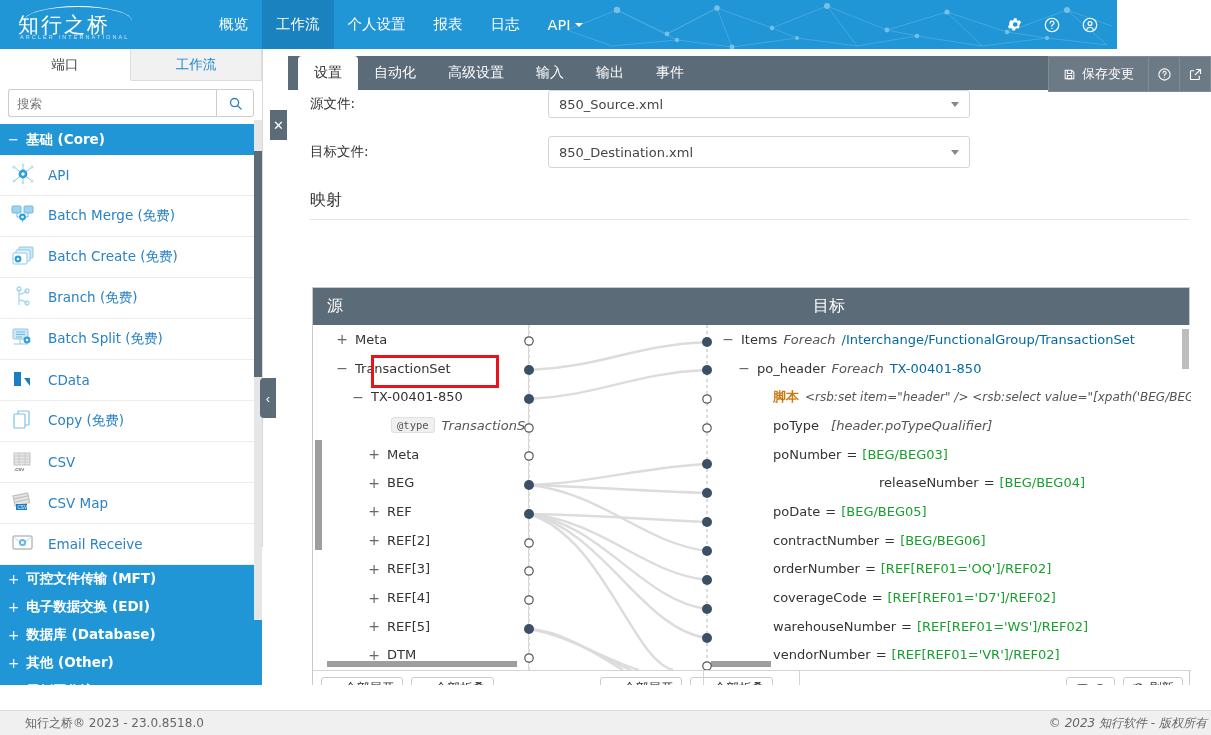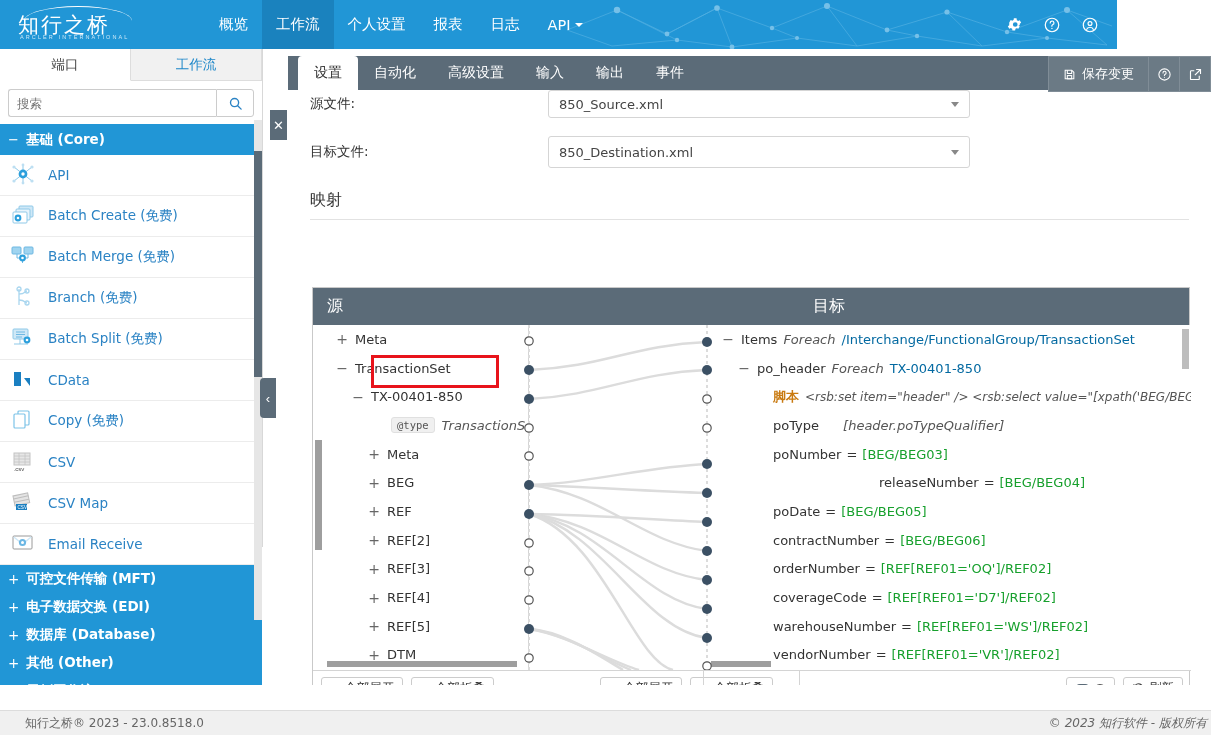--- a/index.html
+++ b/index.html
@@ -362,41 +362,41 @@
               </g>
               <circle cx="13" cy="11" r="4.4" fill="#2b9fdc"></circle>
               <circle cx="13" cy="11" r="1.7" fill="#fff"></circle>
             </svg>
         </span>
         <span>API</span>
       </div>
       <div class="side-item">
         <span class="ico">
           <svg width="26" height="22" viewBox="0 0 26 22">
-              <rect x="9" y="2" width="14" height="11" rx="1" fill="#cfe8f7" stroke="#8fc9e8"></rect>
-              <rect x="6" y="5" width="14" height="11" rx="1" fill="#e8f4fc" stroke="#8fc9e8"></rect>
-              <rect x="3" y="8" width="14" height="11" rx="1" fill="#fff" stroke="#8fc9e8"></rect>
-              <circle cx="8" cy="14" r="3.4" fill="#2b9fdc"></circle>
-              <circle cx="8" cy="14" r="1.3" fill="#fff"></circle>
-            </svg>
-        </span>
-        <span>Batch Create (免费)</span>
-      </div>
-      <div class="side-item">
-        <span class="ico">
-          <svg width="26" height="22" viewBox="0 0 26 22">
               <rect x="2" y="2" width="9" height="7" rx="1" fill="#9fd4f0" stroke="#6fb8e2"></rect>
               <rect x="14" y="2" width="9" height="7" rx="1" fill="#9fd4f0" stroke="#6fb8e2"></rect>
               <path d="M7 9 L7 13 L18 13 L18 9" stroke="#6fb8e2" fill="none"></path>
               <path d="M12.5 13 L12.5 18" stroke="#6fb8e2"></path>
               <circle cx="12.5" cy="13" r="3.4" fill="#2b9fdc"></circle>
               <circle cx="12.5" cy="13" r="1.3" fill="#fff"></circle>
             </svg>
         </span>
         <span>Batch Merge (免费)</span>
+      </div>
+      <div class="side-item">
+        <span class="ico">
+          <svg width="26" height="22" viewBox="0 0 26 22">
+              <rect x="9" y="2" width="14" height="11" rx="1" fill="#cfe8f7" stroke="#8fc9e8"></rect>
+              <rect x="6" y="5" width="14" height="11" rx="1" fill="#e8f4fc" stroke="#8fc9e8"></rect>
+              <rect x="3" y="8" width="14" height="11" rx="1" fill="#fff" stroke="#8fc9e8"></rect>
+              <circle cx="8" cy="14" r="3.4" fill="#2b9fdc"></circle>
+              <circle cx="8" cy="14" r="1.3" fill="#fff"></circle>
+            </svg>
+        </span>
+        <span>Batch Create (免费)</span>
       </div>
       <div class="side-item">
         <span class="ico">
           <svg width="26" height="22" viewBox="0 0 26 22" fill="none" stroke="#a9d6ef" stroke-width="1.3">
               <path d="M9 3 L9 19"></path>
               <path d="M9 8 C15 8 15 5 17 5"></path>
               <path d="M9 14 C15 14 15 17 17 17"></path>
               <circle cx="9" cy="3" r="2"></circle>
               <circle cx="17" cy="5" r="2"></circle>
               <circle cx="17" cy="17" r="2"></circle>
@@ -640,21 +640,21 @@
             <span>po_header</span>
             <span class="ital" style="margin:0 6px;">Foreach</span>
             <span class="green">TX-00401-850</span>
           </div>
           <div class="tree-row" style="padding-left:66px;justify-content:space-between;">
             <span class="script-label">脚本</span>
             <span class="script-text">&lt;rsb:set item="header" /&gt; &lt;rsb:select value="[xpath('BEG/BEG02') | de</span>
           </div>
           <div class="tree-row" style="padding-left:66px;">
             <span>poType</span>
-            <span class="ital" style="margin-left:24px;">[header.poTypeQualifier]</span>
+            <span class="ital" style="margin-left:12px;">[header.poTypeQualifier]</span>
           </div>
           <div class="tree-row" style="padding-left:66px;">
             <span>poNumber</span>
             <span style="margin:0 5px;">=</span>
             <span class="grn-b">[BEG/BEG03]</span>
           </div>
           <div class="tree-row" style="padding-left:66px;justify-content:center;">
             <span>releaseNumber</span>
             <span style="margin:0 5px;">=</span>
             <span class="grn-b">[BEG/BEG04]</span>

